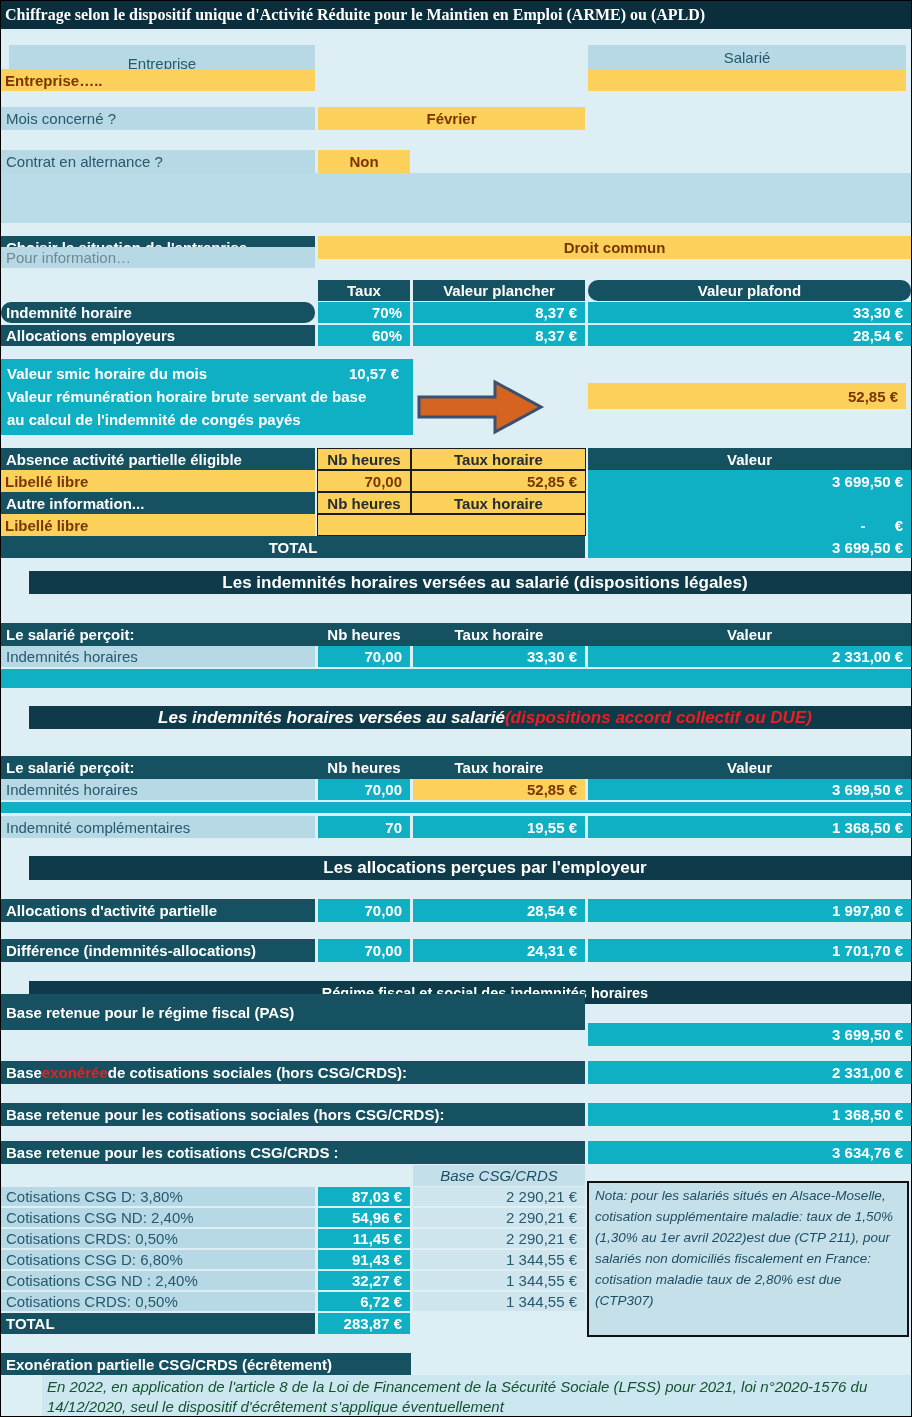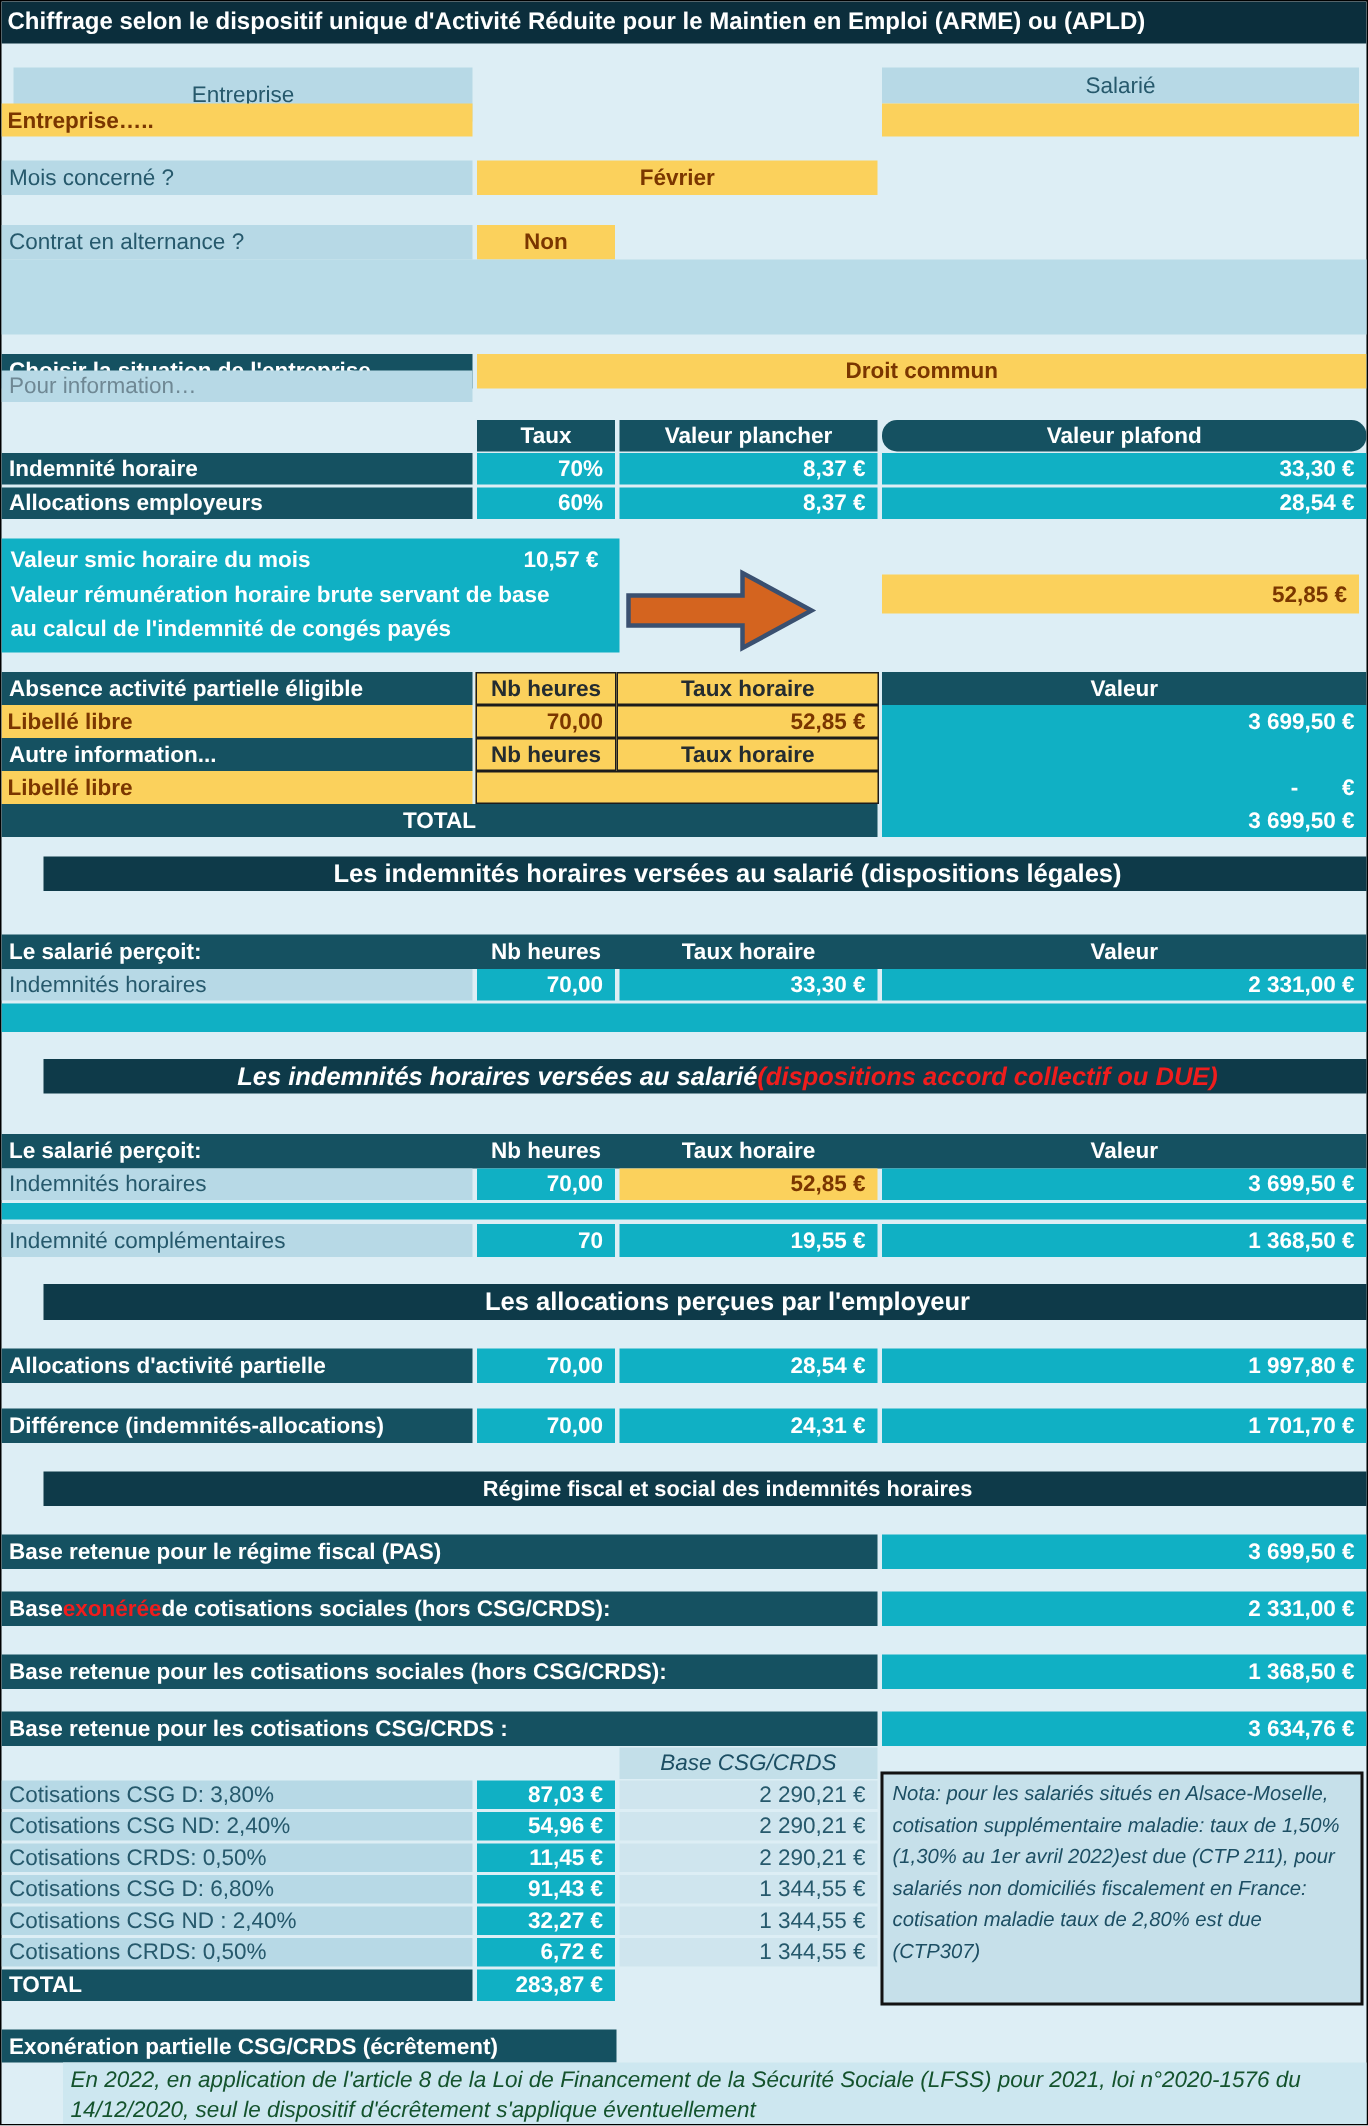--- a/index.html
+++ b/index.html
@@ -28,21 +28,21 @@
   .notabox{background:#c6e0ea;border:2px solid #121212;color:#1c4e63;font-style:italic;
            font-size:13.5px;line-height:21px;white-space:normal;display:block;padding:2px 6px;}
   .footnote{background:#cde7f0;color:#14532d;font-style:italic;font-size:15px;line-height:20px;
             white-space:normal;display:block;padding:2px 5px;margin-left:41px;}
 </style>
 </head>
 <body>
 
 <div id="sheet">
 
-  <div class="cell titlebar" style="left:0;top:0;width:910px;height:28px;">Chiffrage selon le dispositif unique d'Activité Réduite pour le Maintien en Emploi (ARME) ou (APLD)</div>
+  <div class="cell titlebar" style="left:0;top:0;width:910px;height:28px;font-family:Liberation Serif, serif;">Chiffrage selon le dispositif unique d'Activité Réduite pour le Maintien en Emploi (ARME) ou (APLD)</div>
 
   <div class="cell lblue center" style="left:8px;top:44px;width:306px;height:36px;padding-left:0;">Entreprise</div>
   <div class="cell lblue center" style="left:587px;top:44px;width:318px;height:24px;padding-left:0;">Salarié</div>
   <div class="cell yellow inp" style="left:0;top:68px;width:314px;height:22px;padding-left:4px;">Entreprise…..</div>
   <div class="cell yellow inp" style="left:587px;top:68px;width:318px;height:22px;"></div>
 
   <div class="cell lblue" style="left:0;top:106px;width:314px;height:23px;">Mois concerné ?</div>
   <div class="cell yellow inp center" style="left:317px;top:106px;width:267px;height:23px;">Février</div>
 
   <div class="cell lblue" style="left:0;top:149px;width:314px;height:23px;">Contrat en alternance ?</div>
@@ -51,21 +51,21 @@
   <div class="cell" style="left:0;top:172px;width:912px;height:50px;background:#b9dce8;"></div>
 
   <div class="cell teal" style="left:0;top:235px;width:314px;height:23px;">Choisir la situation de l'entreprise</div>
   <div class="cell yellow inp center" style="left:317px;top:235px;width:593px;height:23px;">Droit commun</div>
   <div class="cell lblue gray" style="left:0;top:246px;width:314px;height:21px;">Pour information…</div>
 
   <div class="cell teal center" style="left:317px;top:279px;width:92px;height:21px;padding-left:0;">Taux</div>
   <div class="cell teal center" style="left:412px;top:279px;width:172px;height:21px;padding-left:0;">Valeur plancher</div>
   <div class="cell teal center" style="left:587px;top:279px;width:323px;height:21px;padding-left:0;border-radius:10px;">Valeur plafond</div>
 
-  <div class="cell teal" style="left:0;top:301px;width:314px;height:21px;">Indemnité horaire</div>
+  <div class="cell teal" style="left:0;top:301px;width:314px;height:21px;border-radius:10px;">Indemnité horaire</div>
   <div class="cell cyan" style="left:317px;top:301px;width:92px;height:21px;">70%</div>
   <div class="cell cyan" style="left:412px;top:301px;width:172px;height:21px;">8,37 €</div>
   <div class="cell cyan" style="left:587px;top:301px;width:323px;height:21px;">33,30 €</div>
 
   <div class="cell teal" style="left:0;top:324px;width:314px;height:21px;">Allocations employeurs</div>
   <div class="cell cyan" style="left:317px;top:324px;width:92px;height:21px;">60%</div>
   <div class="cell cyan" style="left:412px;top:324px;width:172px;height:21px;">8,37 €</div>
   <div class="cell cyan" style="left:587px;top:324px;width:323px;height:21px;">28,54 €</div>
 
   <div class="cell" style="left:0;top:358px;width:412px;height:76px;background:#10b0c4;color:#fff;font-weight:700;display:block;padding:3px 6px;line-height:23px;">
@@ -150,21 +150,21 @@
   <div class="cell cyan" style="left:412px;top:898px;width:172px;height:23px;">28,54 €</div>
   <div class="cell cyan" style="left:587px;top:898px;width:323px;height:23px;">1 997,80 €</div>
 
   <div class="cell teal" style="left:0;top:938px;width:314px;height:23px;">Différence (indemnités-allocations)</div>
   <div class="cell cyan" style="left:317px;top:938px;width:92px;height:23px;">70,00</div>
   <div class="cell cyan" style="left:412px;top:938px;width:172px;height:23px;">24,31 €</div>
   <div class="cell cyan" style="left:587px;top:938px;width:323px;height:23px;">1 701,70 €</div>
 
   <div class="cell band" style="left:0;top:980px;width:912px;height:23px;font-size:14.5px;">Régime fiscal et social des indemnités horaires</div>
 
-  <div class="cell teal" style="left:0;top:1022px;width:584px;height:23px;">Base retenue pour le régime fiscal (PAS)</div>
+  <div class="cell teal" style="left:0;top:993px;width:584px;height:36px;">Base retenue pour le régime fiscal (PAS)</div>
   <div class="cell cyan" style="left:587px;top:1022px;width:323px;height:23px;">3 699,50 €</div>
 
   <div class="cell teal" style="left:0;top:1060px;width:584px;height:23px;">
     <span>Base </span>
     <span class="red">exonérée</span>
     <span> de cotisations sociales (hors CSG/CRDS):</span>
   </div>
   <div class="cell cyan" style="left:587px;top:1060px;width:323px;height:23px;">2 331,00 €</div>
 
   <div class="cell teal" style="left:0;top:1102px;width:584px;height:23px;">Base retenue pour les cotisations sociales (hors CSG/CRDS):</div>

